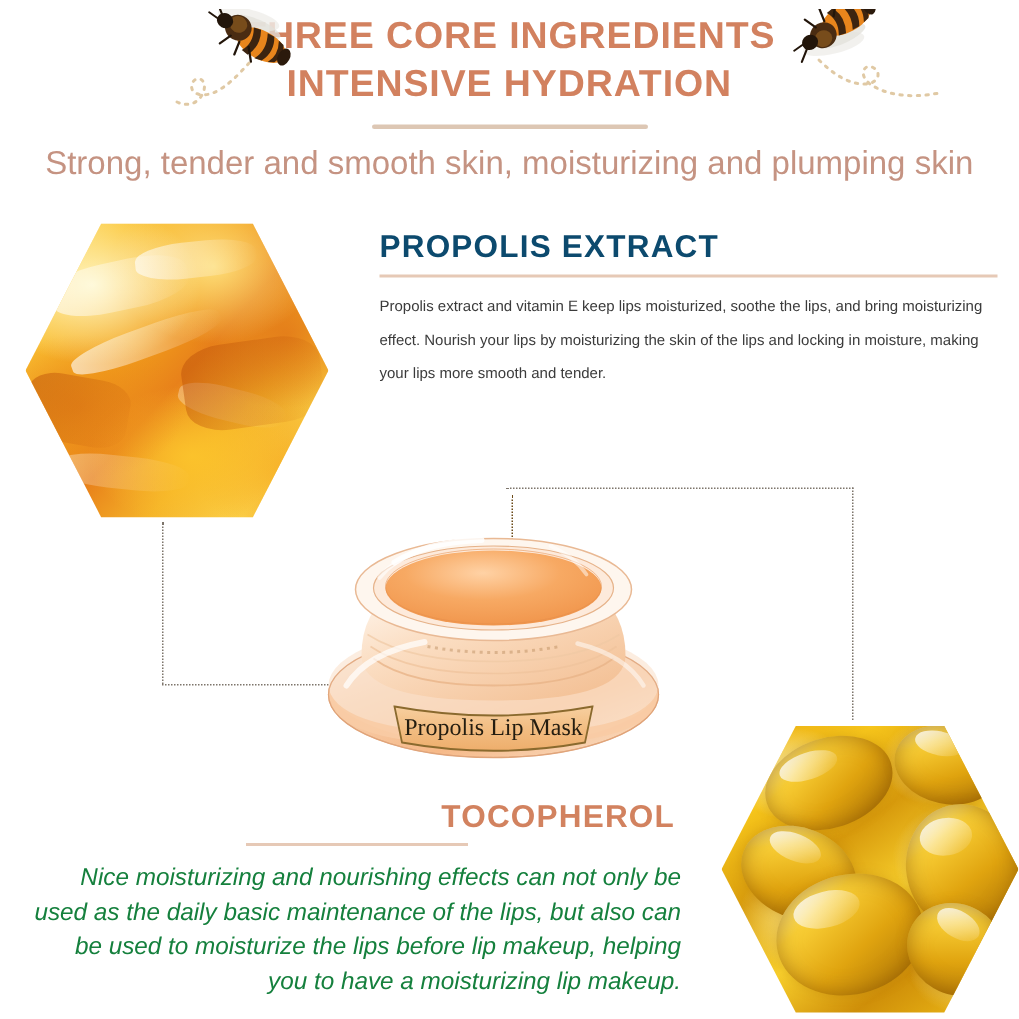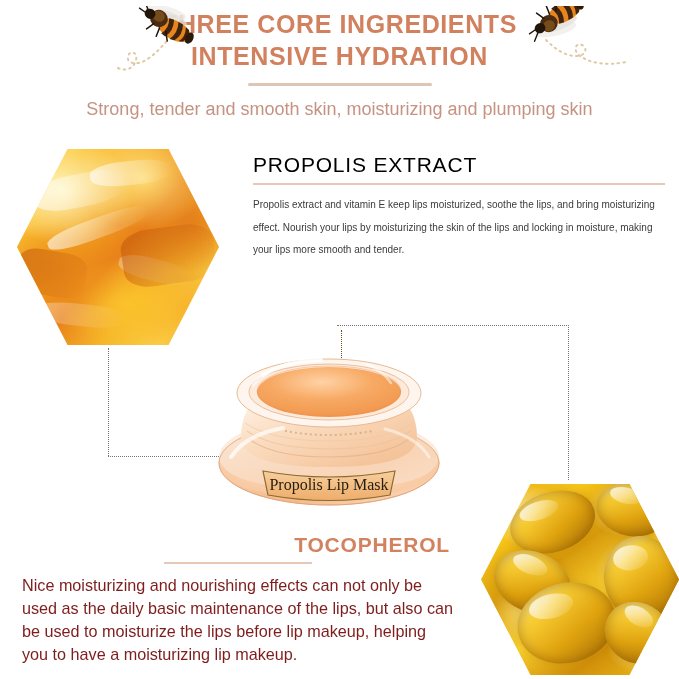--- a/index.html
+++ b/index.html
@@ -33,21 +33,21 @@
   .title-rule {
     width: 184px;
     height: 3px;
     background: #ddc7b4;
     margin: 11px auto 0 auto;
     border-radius: 2px;
   }
   .subtitle {
     margin-top: 12px;
     color: #c59382;
-    font-size: 18px;
+    font-size: 22px;
     line-height: 22px;
     white-space: nowrap;
   }
 
   
   .bee-wrap { position: absolute; }
   .bee-left  { left: 104px; top: 6px;  width: 130px; height: 72px; }
   .bee-right { left: 500px; top: 6px;  width: 140px; height: 76px; }
 
   
@@ -137,22 +137,22 @@
     left: 334px; top: 385px;
     width: 15px; height: 15px;
     border: 1.6px solid #5c3d12;
     border-radius: 50%;
     background: transparent;
   }
 
   
   .propolis-block { position: absolute; left: 253px; top: 152px; width: 412px; }
   .sec-heading {
-    color: #000000;
-    font-weight: normal;
+    color: #0c4a6e;
+    font-weight: bold;
     font-size: 21px;
     letter-spacing: 0.8px;
     line-height: 26px;
   }
   .sec-rule {
     height: 2px; background: #e6c9b6;
     margin-top: 5px;
   }
   .sec-body {
     margin-top: 9px;
@@ -169,24 +169,25 @@
     color: #d2825f;
     font-weight: bold;
     font-size: 21px;
     letter-spacing: 0.8px;
     line-height: 26px;
     padding: 0 4px;
   }
   .toco-rule { height: 2px; background: #e6c9b6; width: 148px; margin: 4px auto 0 auto; }
   .toco-body {
     margin-top: 10px;
-    color: #7f1d1d;
+    color: #15803d;
     font-size: 16.2px;
     line-height: 23px;
-    text-align: left;
+    text-align: right;
+    font-style: italic;
   }
 
   
   .jar { position: absolute; left: 205px; top: 345px; width: 248px; height: 168px; }
 </style>
 </head>
 <body>
 
 <div id="page">
 

